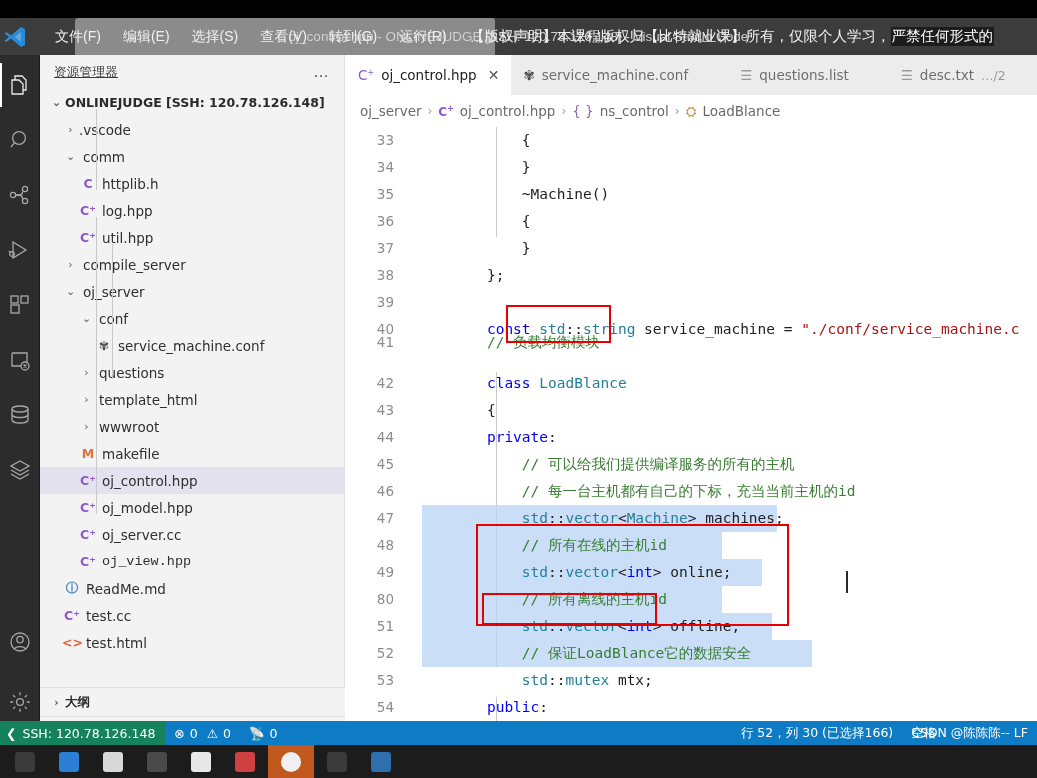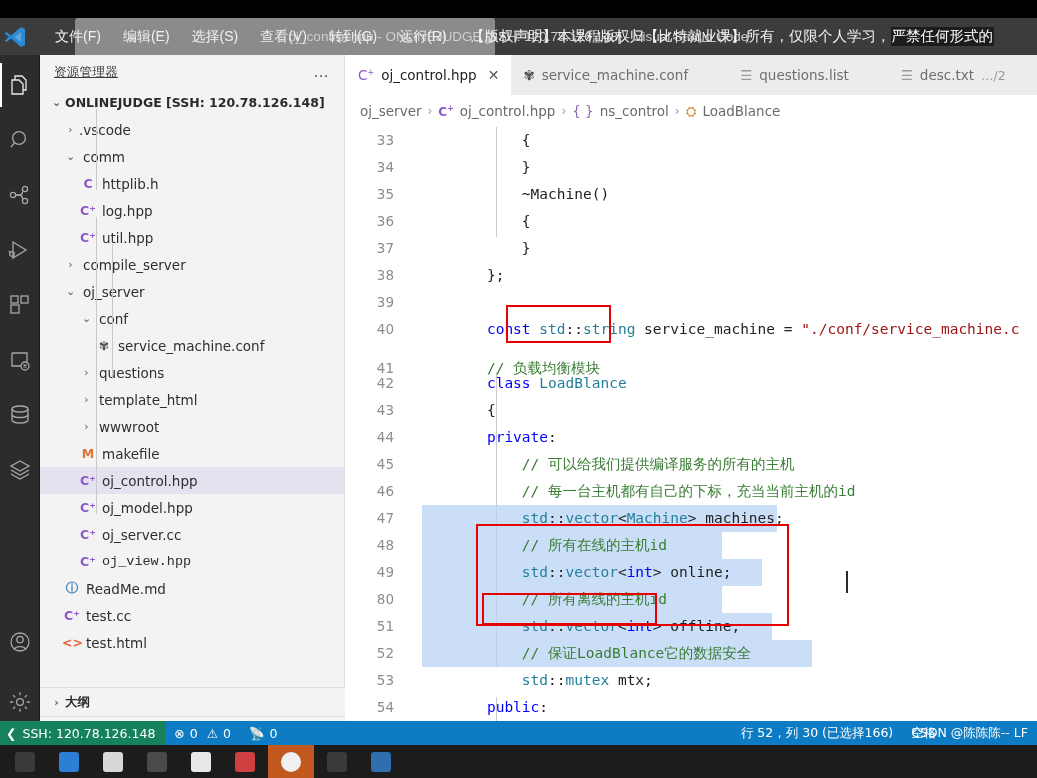--- a/index.html
+++ b/index.html
@@ -489,21 +489,21 @@
         <div class="sel-bg" style="top: 486px; width: 350px;"></div>
         <div class="sel-bg" style="top: 513px; width: 390px;"></div>
         <div class="code-line" style="top: 0px; position: absolute; left: 0px; width: 691px;"><span class="gutter">33</span><span class="ltext"><span class="k-plain">        {</span></span></div>
         <div class="code-line" style="top: 27px; position: absolute; left: 0px; width: 691px;"><span class="gutter">34</span><span class="ltext"><span class="k-plain">        }</span></span></div>
         <div class="code-line" style="top: 54px; position: absolute; left: 0px; width: 691px;"><span class="gutter">35</span><span class="ltext"><span class="k-plain">        ~Machine()</span></span></div>
         <div class="code-line" style="top: 81px; position: absolute; left: 0px; width: 691px;"><span class="gutter">36</span><span class="ltext"><span class="k-plain">        {</span></span></div>
         <div class="code-line" style="top: 108px; position: absolute; left: 0px; width: 691px;"><span class="gutter">37</span><span class="ltext"><span class="k-plain">        }</span></span></div>
         <div class="code-line" style="top: 135px; position: absolute; left: 0px; width: 691px;"><span class="gutter">38</span><span class="ltext"><span class="k-plain">    };</span></span></div>
         <div class="code-line" style="top: 162px; position: absolute; left: 0px; width: 691px;"><span class="gutter">39</span><span class="ltext"><span class="k-plain"></span></span></div>
         <div class="code-line" style="top: 189px; position: absolute; left: 0px; width: 691px;"><span class="gutter">40</span><span class="ltext"><span class="k-plain">    </span><span class="k-key">const</span><span class="k-plain"> </span><span class="k-type">std</span><span class="k-plain">::</span><span class="k-type">string</span><span class="k-plain"> service_machine = </span><span class="k-str">"./conf/service_machine.c</span></span></div>
-        <div class="code-line" style="top: 228px; position: absolute; left: 0px; width: 568px;"><span class="gutter">41</span><span class="ltext"><span class="k-cmt">    // 负载均衡模块</span></span></div>
+        <div class="code-line" style="top: 202px; position: absolute; left: 0px; width: 568px;"><span class="gutter">41</span><span class="ltext"><span class="k-cmt">    // 负载均衡模块</span></span></div>
         <div class="code-line" style="top: 243px; position: absolute; left: 0px; width: 691px;"><span class="gutter">42</span><span class="ltext"><span class="k-plain">    </span><span class="k-key">class</span><span class="k-plain"> </span><span class="k-cls">LoadBlance</span></span></div>
         <div class="code-line" style="top: 270px; position: absolute; left: 0px; width: 691px;"><span class="gutter">43</span><span class="ltext"><span class="k-plain">    {</span></span></div>
         <div class="code-line" style="top: 297px; position: absolute; left: 0px; width: 691px;"><span class="gutter">44</span><span class="ltext"><span class="k-plain">    </span><span class="k-key">private</span><span class="k-plain">:</span></span></div>
         <div class="code-line" style="top: 324px; position: absolute; left: 0px; width: 691px;"><span class="gutter">45</span><span class="ltext"><span class="k-cmt">        // 可以给我们提供编译服务的所有的主机</span></span></div>
         <div class="code-line" style="top: 351px; position: absolute; left: 0px; width: 691px;"><span class="gutter">46</span><span class="ltext"><span class="k-cmt">        // 每一台主机都有自己的下标，充当当前主机的id</span></span></div>
         <div class="code-line" style="top: 378px; position: absolute; left: 0px; width: 691px;"><span class="gutter">47</span><span class="ltext"><span class="k-plain">        </span><span class="k-type">std</span><span class="k-plain">::</span><span class="k-type">vector</span><span class="k-plain">&lt;</span><span class="k-cls">Machine</span><span class="k-plain">&gt; machines;</span></span></div>
         <div class="code-line" style="top: 405px; position: absolute; left: 0px; width: 691px;"><span class="gutter">48</span><span class="ltext"><span class="k-cmt">        // 所有在线的主机id</span></span></div>
         <div class="code-line" style="top: 432px; position: absolute; left: 0px; width: 691px;"><span class="gutter">49</span><span class="ltext"><span class="k-plain">        </span><span class="k-type">std</span><span class="k-plain">::</span><span class="k-type">vector</span><span class="k-plain">&lt;</span><span class="k-key">int</span><span class="k-plain">&gt; online;</span></span></div>
         <div class="code-line" style="top: 459px; position: absolute; left: 0px; width: 691px;"><span class="gutter">80</span><span class="ltext"><span class="k-cmt">        // 所有离线的主机id</span></span></div>
         <div class="code-line" style="top: 486px; position: absolute; left: 0px; width: 691px;"><span class="gutter">51</span><span class="ltext"><span class="k-plain">        </span><span class="k-type">std</span><span class="k-plain">::</span><span class="k-type">vector</span><span class="k-plain">&lt;</span><span class="k-key">int</span><span class="k-plain">&gt; offline;</span></span></div>

